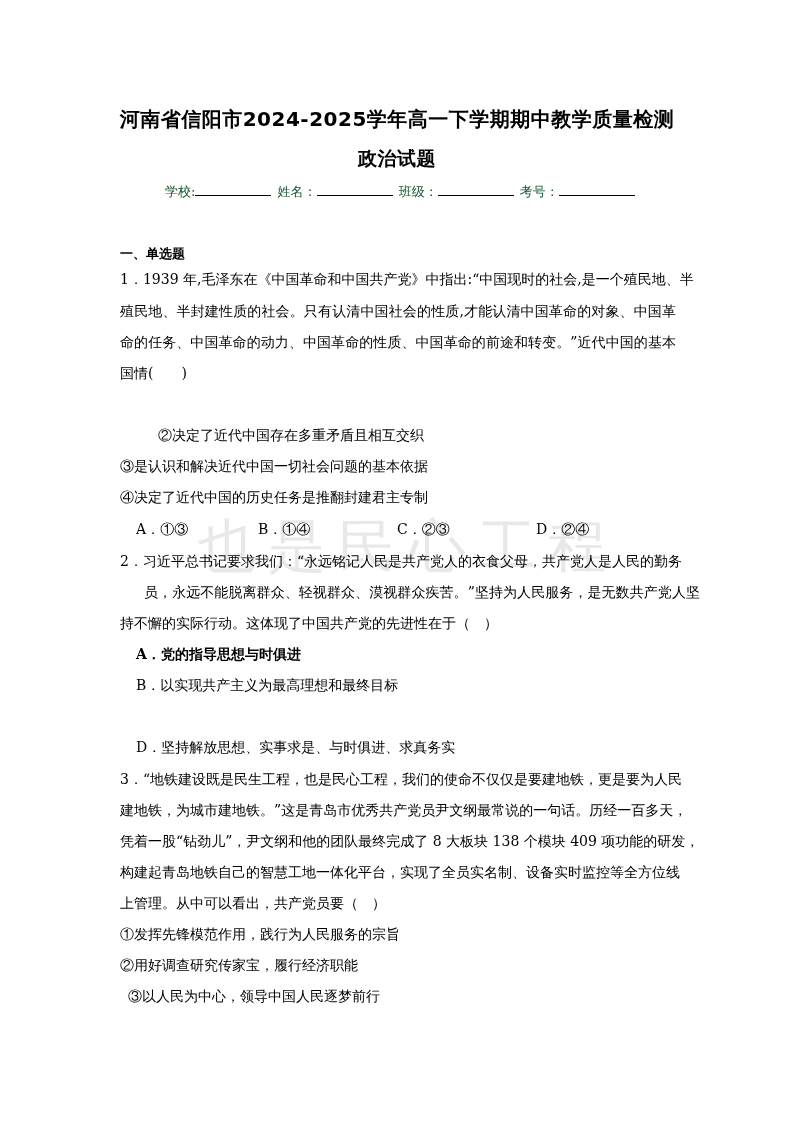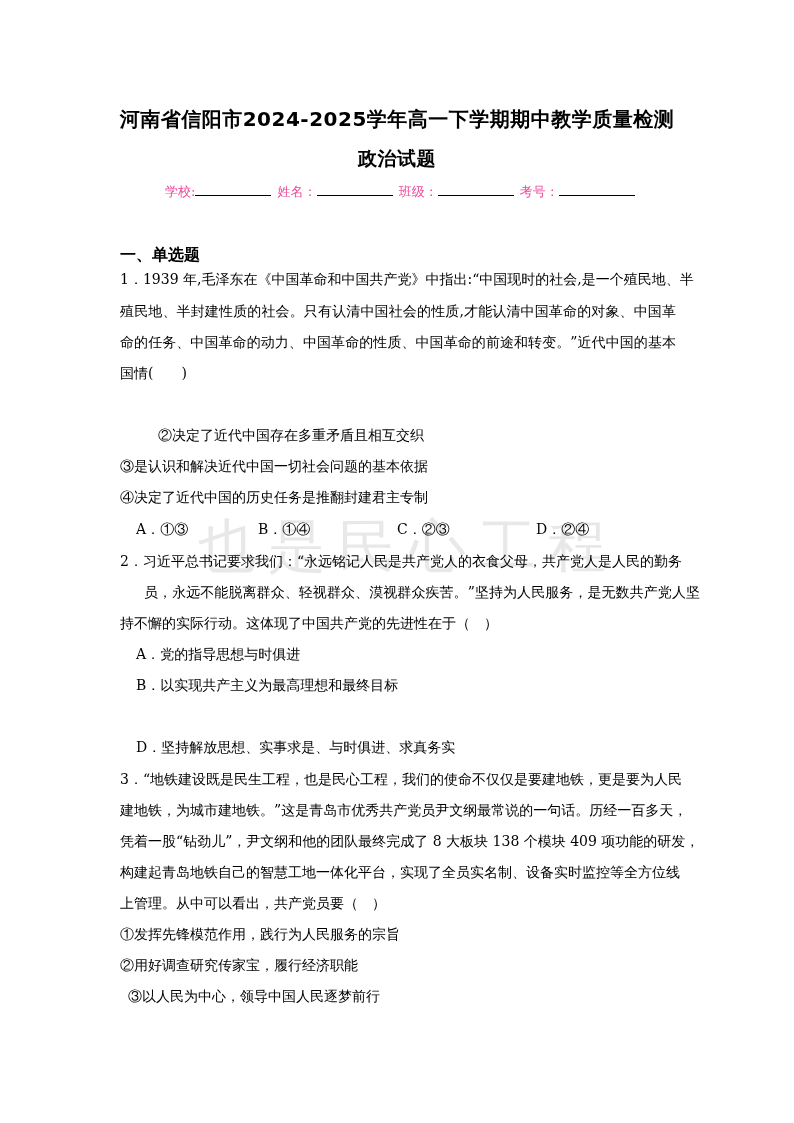--- a/index.html
+++ b/index.html
@@ -33,38 +33,38 @@
       color: #000;
     }
     .title.main { top: 106px; }
     .title.sub  { top: 146px; font-size: 19px; }
     .info-row {
       position: absolute;
       top: 183px;
       left: 165px;
       font-size: 13px;
       white-space: nowrap;
-      color: #ec4899;
+      color: #14532d;
     }
     .info-row .field { display: inline-block; }
     .info-row .blank {
       display: inline-block;
       width: 76px;
       border-bottom: 1px solid #000;
       height: 12px;
       vertical-align: baseline;
       margin-right: 2px;
     }
     .section-header {
       position: absolute;
       top: 245px;
       left: 120px;
       font-family: "DejaVu Sans", "Liberation Sans", sans-serif;
       font-weight: bold;
-      font-size: 16px;
+      font-size: 13px;
     }
     .line {
       position: absolute;
       left: 120px;
       font-size: 14px;
       white-space: nowrap;
       line-height: 18px;
     }
     .line.justify {
       width: 556px;
@@ -132,21 +132,21 @@
   <div class="opt-row" style="top:520px;">
     <span class="opt" style="left:0px;"><span>A．</span><span>①③</span></span>
     <span class="opt" style="left:122px;"><span>B．</span><span>①④</span></span>
     <span class="opt" style="left:261px;"><span>C．</span><span>②③</span></span>
     <span class="opt" style="left:400px;"><span>D．</span><span>②④</span></span>
   </div>
 
   <div class="line justify" style="top:552px;">2．习近平总书记要求我们：“永远铭记人民是共产党人的衣食父母，共产党人是人民的勤务</div>
   <div class="line justify" style="top:583px;margin-left:24px;">员，永远不能脱离群众、轻视群众、漠视群众疾苦。”坚持为人民服务，是无数共产党人坚</div>
   <div class="line" style="top:614px;">持不懈的实际行动。这体现了中国共产党的先进性在于（　）</div>
-  <div class="opt-row" style="top:645px;"><span>A．</span><span>党的指导思想与时俱进</span></div>
+  <div class="opt-row" style="top:645px;font-weight:bold;"><span>A．</span><span>党的指导思想与时俱进</span></div>
   <div class="opt-row" style="top:676px;"><span>B．</span><span>以实现共产主义为最高理想和最终目标</span></div>
   <div class="opt-row" style="top:738px;"><span>D．</span><span>坚持解放思想、实事求是、与时俱进、求真务实</span></div>
 
   <div class="line justify" style="top:770px;">3．“地铁建设既是民生工程，也是民心工程，我们的使命不仅仅是要建地铁，更是要为人民</div>
   <div class="line justify" style="top:801px;">建地铁，为城市建地铁。”这是青岛市优秀共产党员尹文纲最常说的一句话。历经一百多天，</div>
   <div class="line justify" style="top:832px;">凭着一股“钻劲儿”，尹文纲和他的团队最终完成了 8 大板块 138 个模块 409 项功能的研发，</div>
   <div class="line" style="top:894px;">上管理。从中可以看出，共产党员要（　）</div>
   <div class="line justify" style="top:863px;">构建起青岛地铁自己的智慧工地一体化平台，实现了全员实名制、设备实时监控等全方位线</div>
   <div class="line" style="top:925px;">①发挥先锋模范作用，践行为人民服务的宗旨</div>
   <div class="line" style="top:956px;">②用好调查研究传家宝，履行经济职能</div>

